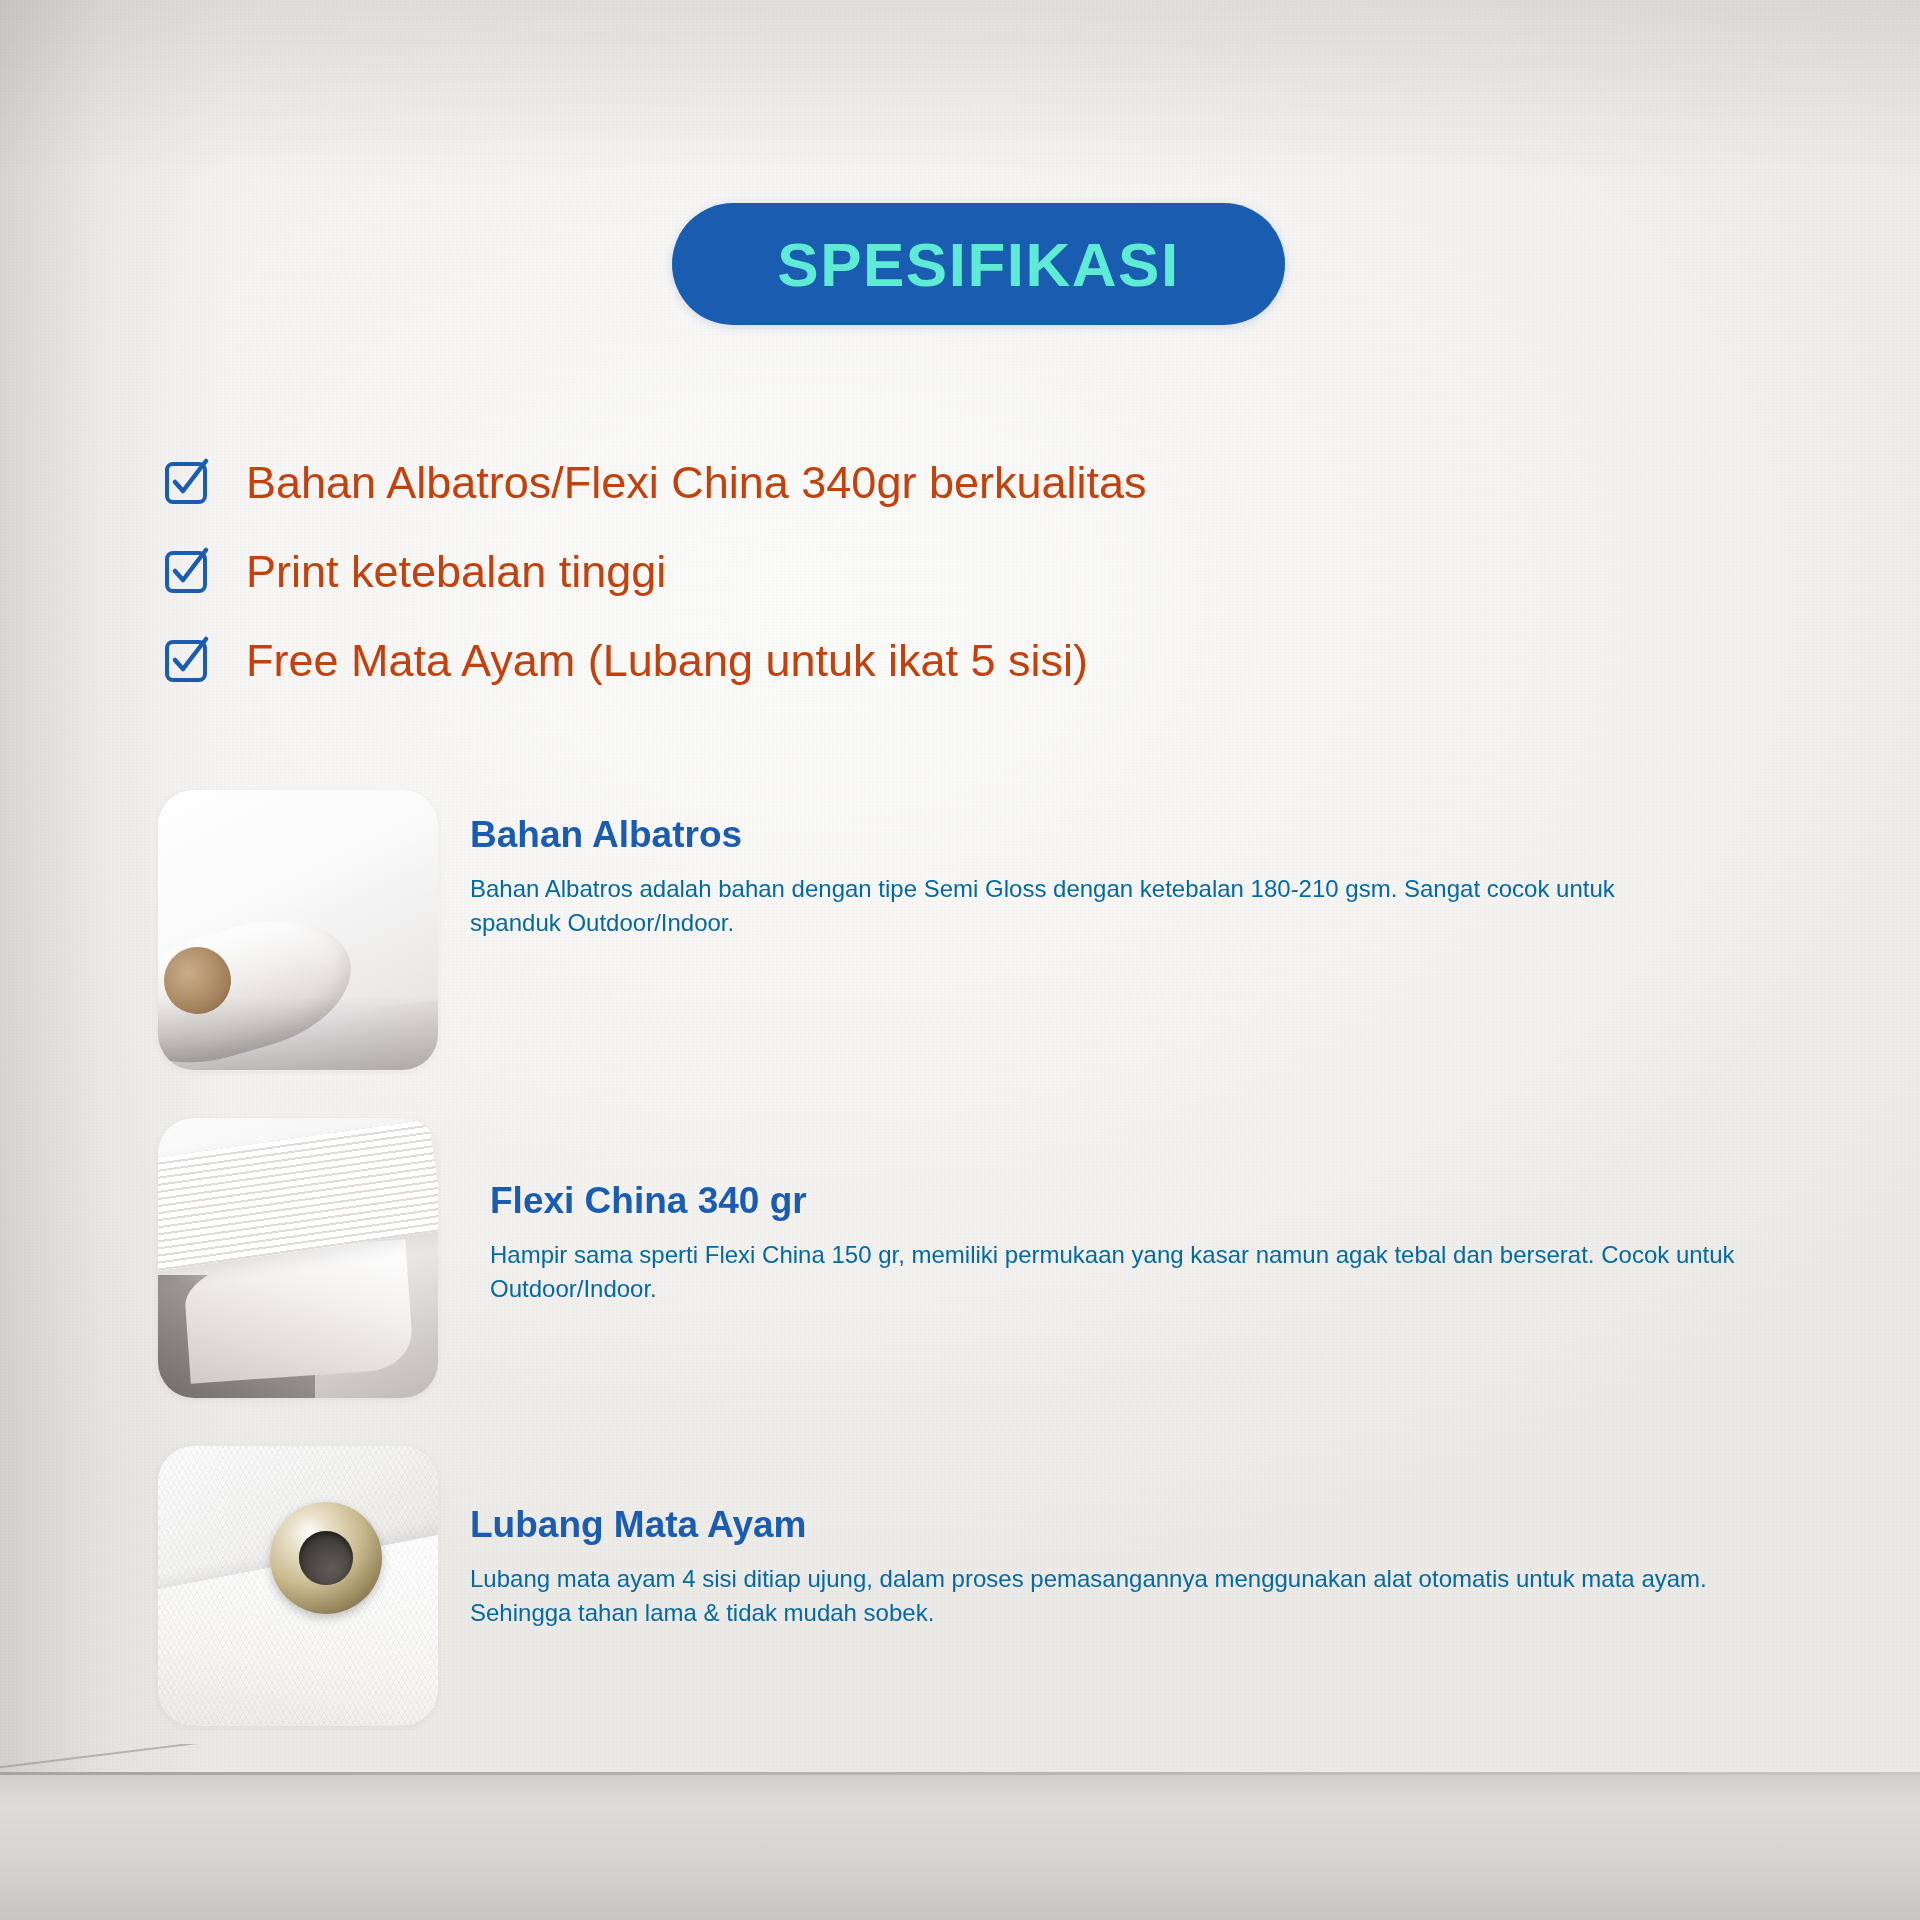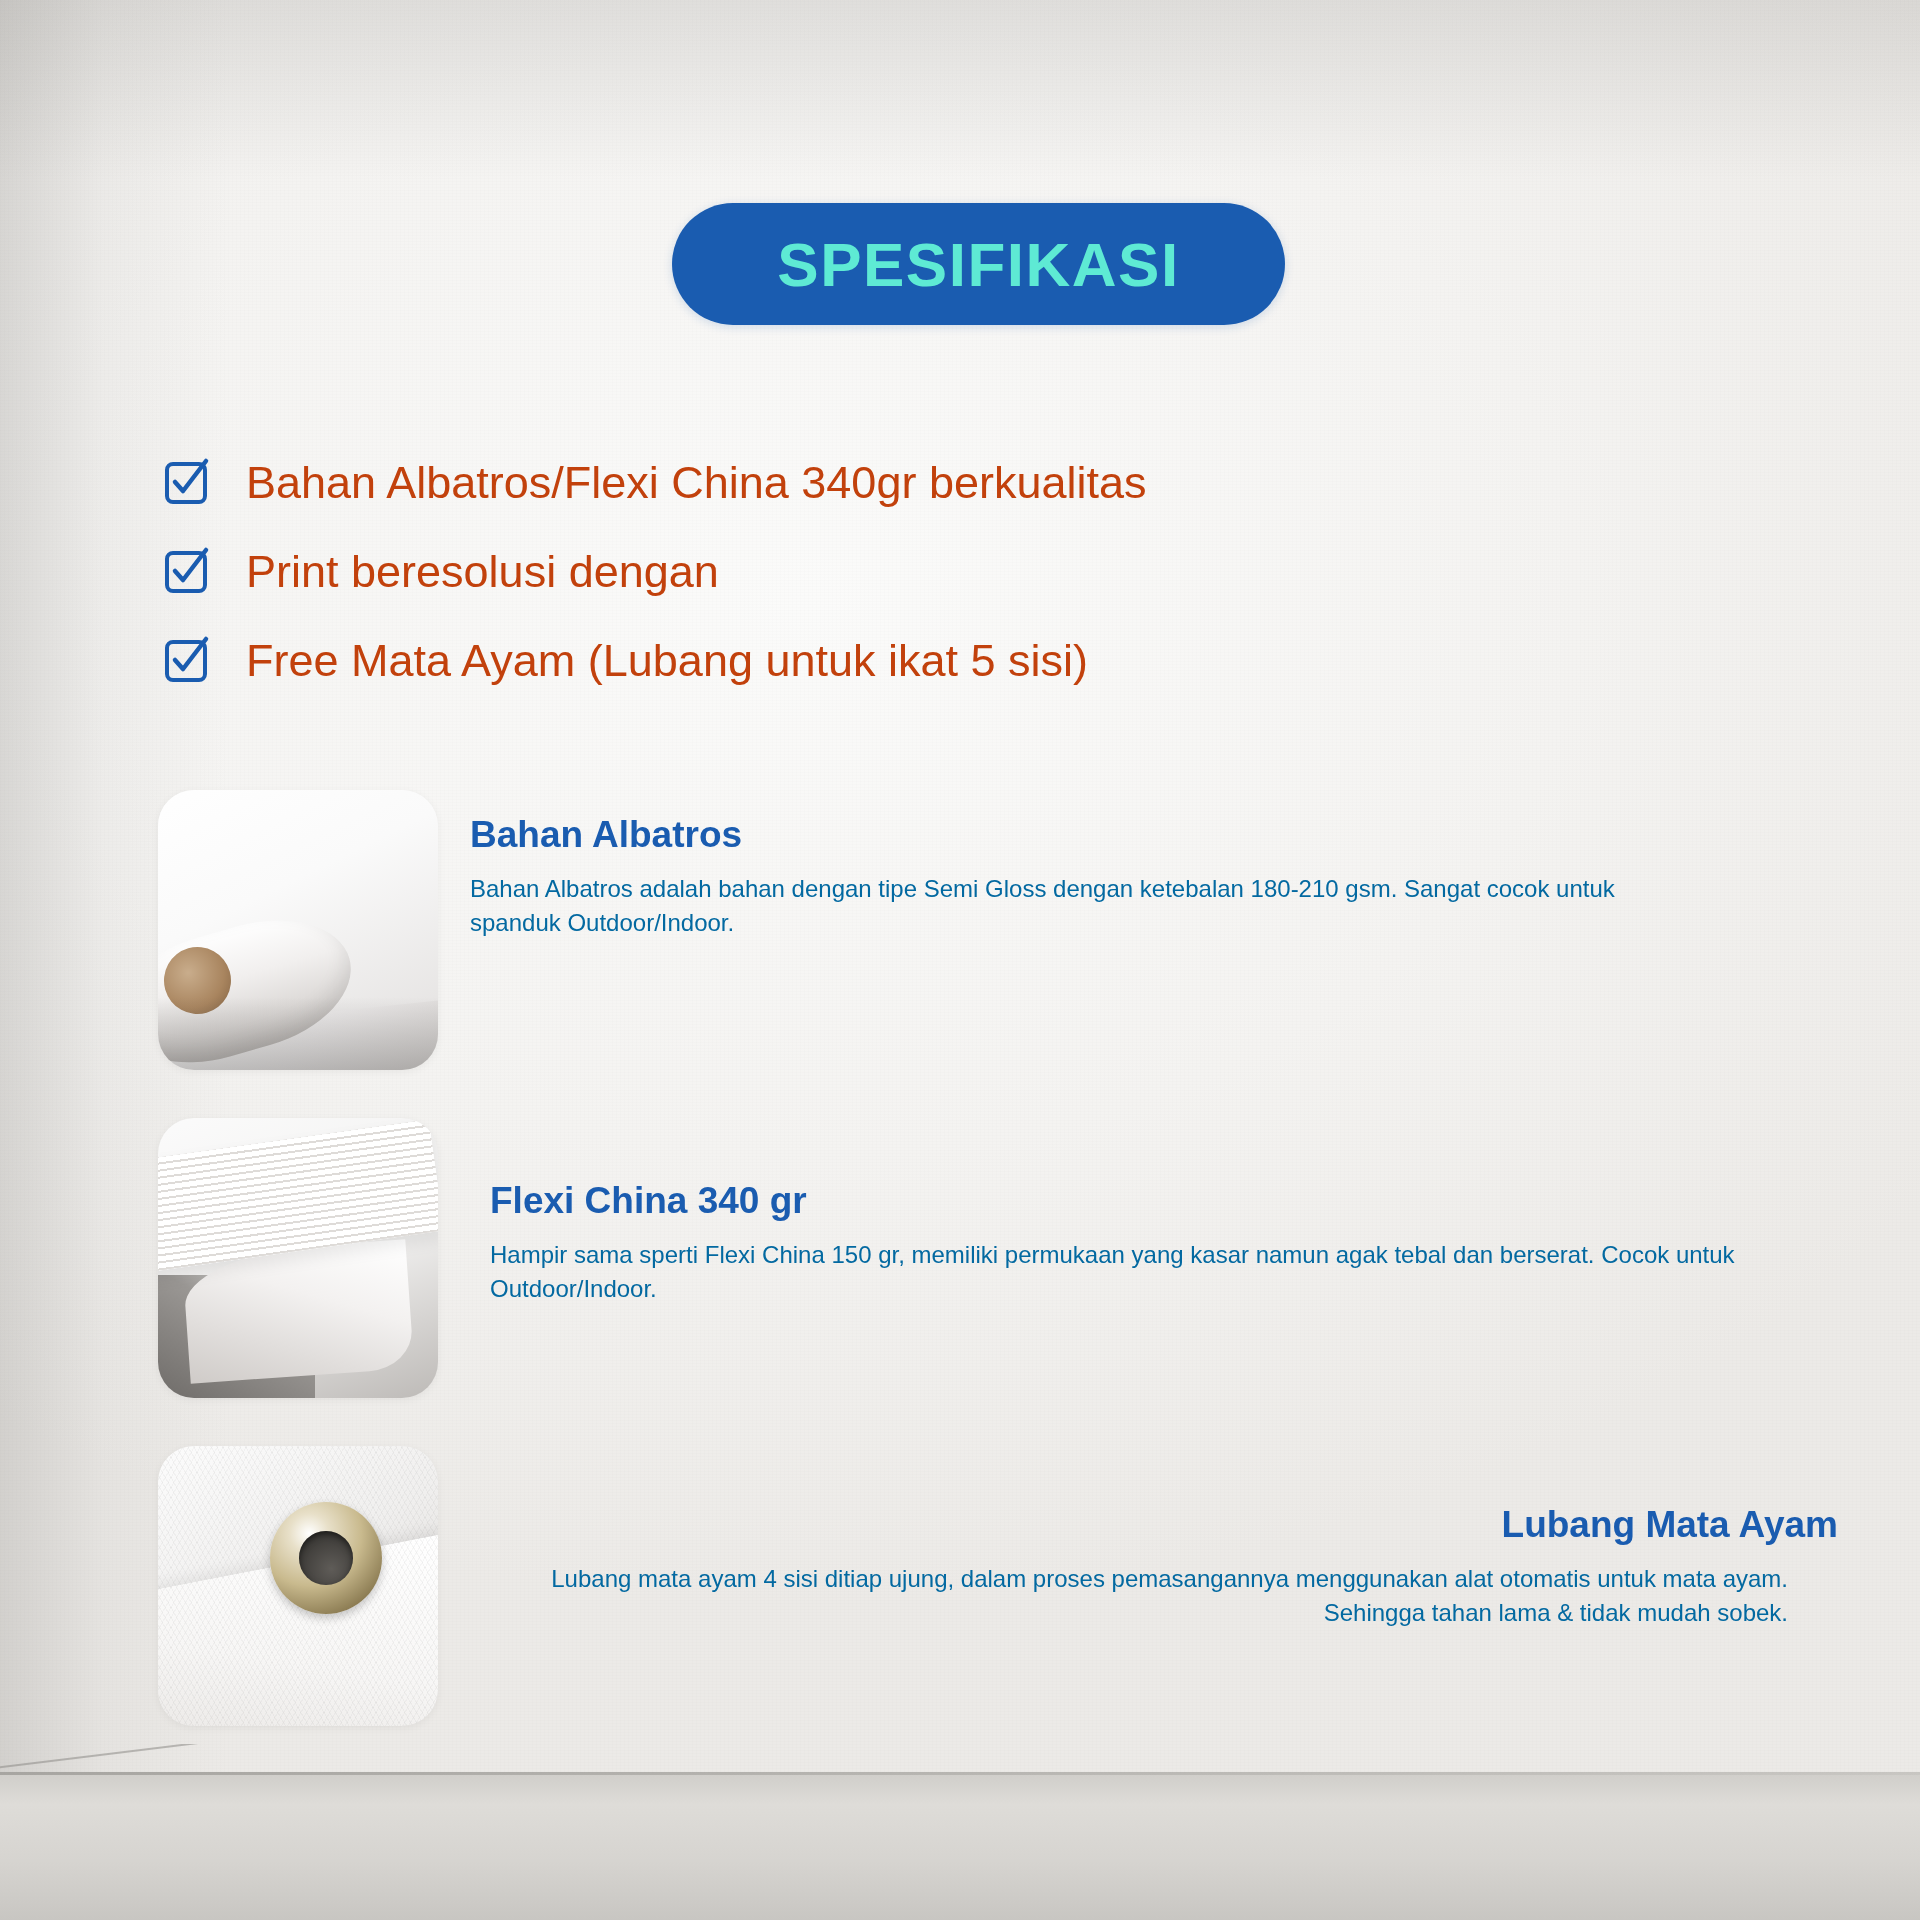--- a/index.html
+++ b/index.html
@@ -174,21 +174,21 @@
   .feature-desc {
     color: #0369a1;
     font-size: 24px;
     line-height: 1.42;
     font-weight: 400;
     max-width: 1310px;
   }
   .feature--albatros .feature-text { margin-left: 32px; padding-top: 24px; }
   .feature--albatros .feature-desc { max-width: 1180px; }
   .feature--flexi .feature-text { margin-left: 52px; padding-top: 62px; }
-  .feature--mata .feature-text { margin-left: 40px; padding-top: 58px; text-align: right; }
+  .feature--mata .feature-text { margin-left: 32px; padding-top: 58px; }
 
   
   
   .art-albatros {
     position: absolute; inset: 0;
     background: linear-gradient(135deg, #f7f7f7 0%, #ffffff 38%, #eceaea 72%, #d8d5d3 100%);
   }
   .art-albatros .sheet {
     position: absolute;
     left: -4%; top: -6%;
@@ -317,21 +317,21 @@
       <span class="check-label">Bahan Albatros/Flexi China 340gr berkualitas</span>
     </div>
 
     <div class="check-row">
       <span class="check-icon">
         <svg viewBox="0 0 52 52" width="52" height="52" xmlns="http://www.w3.org/2000/svg">
           <path d="M7 13 A6 6 0 0 1 13 7 L39 7 A6 6 0 0 1 45 13 L45 39 A6 6 0 0 1 39 45 L13 45 A6 6 0 0 1 7 39 Z" fill="none" stroke="#1a5cb0" stroke-width="4"></path>
           <path d="M15 25 L23 34 L46 4" fill="none" stroke="#1a5cb0" stroke-width="4.5" stroke-linecap="round" stroke-linejoin="round"></path>
         </svg>
       </span>
-      <span class="check-label">Print beresolusi dengan</span>
+      <span class="check-label">Print ketebalan tinggi</span>
     </div>
 
     <div class="check-row">
       <span class="check-icon">
         <svg viewBox="0 0 52 52" width="52" height="52" xmlns="http://www.w3.org/2000/svg">
           <path d="M7 13 A6 6 0 0 1 13 7 L39 7 A6 6 0 0 1 45 13 L45 39 A6 6 0 0 1 39 45 L13 45 A6 6 0 0 1 7 39 Z" fill="none" stroke="#1a5cb0" stroke-width="4"></path>
           <path d="M15 25 L23 34 L46 4" fill="none" stroke="#1a5cb0" stroke-width="4.5" stroke-linecap="round" stroke-linejoin="round"></path>
         </svg>
       </span>
       <span class="check-label">Free Mata Ayam (Lubang untuk ikat 5 sisi)</span>

